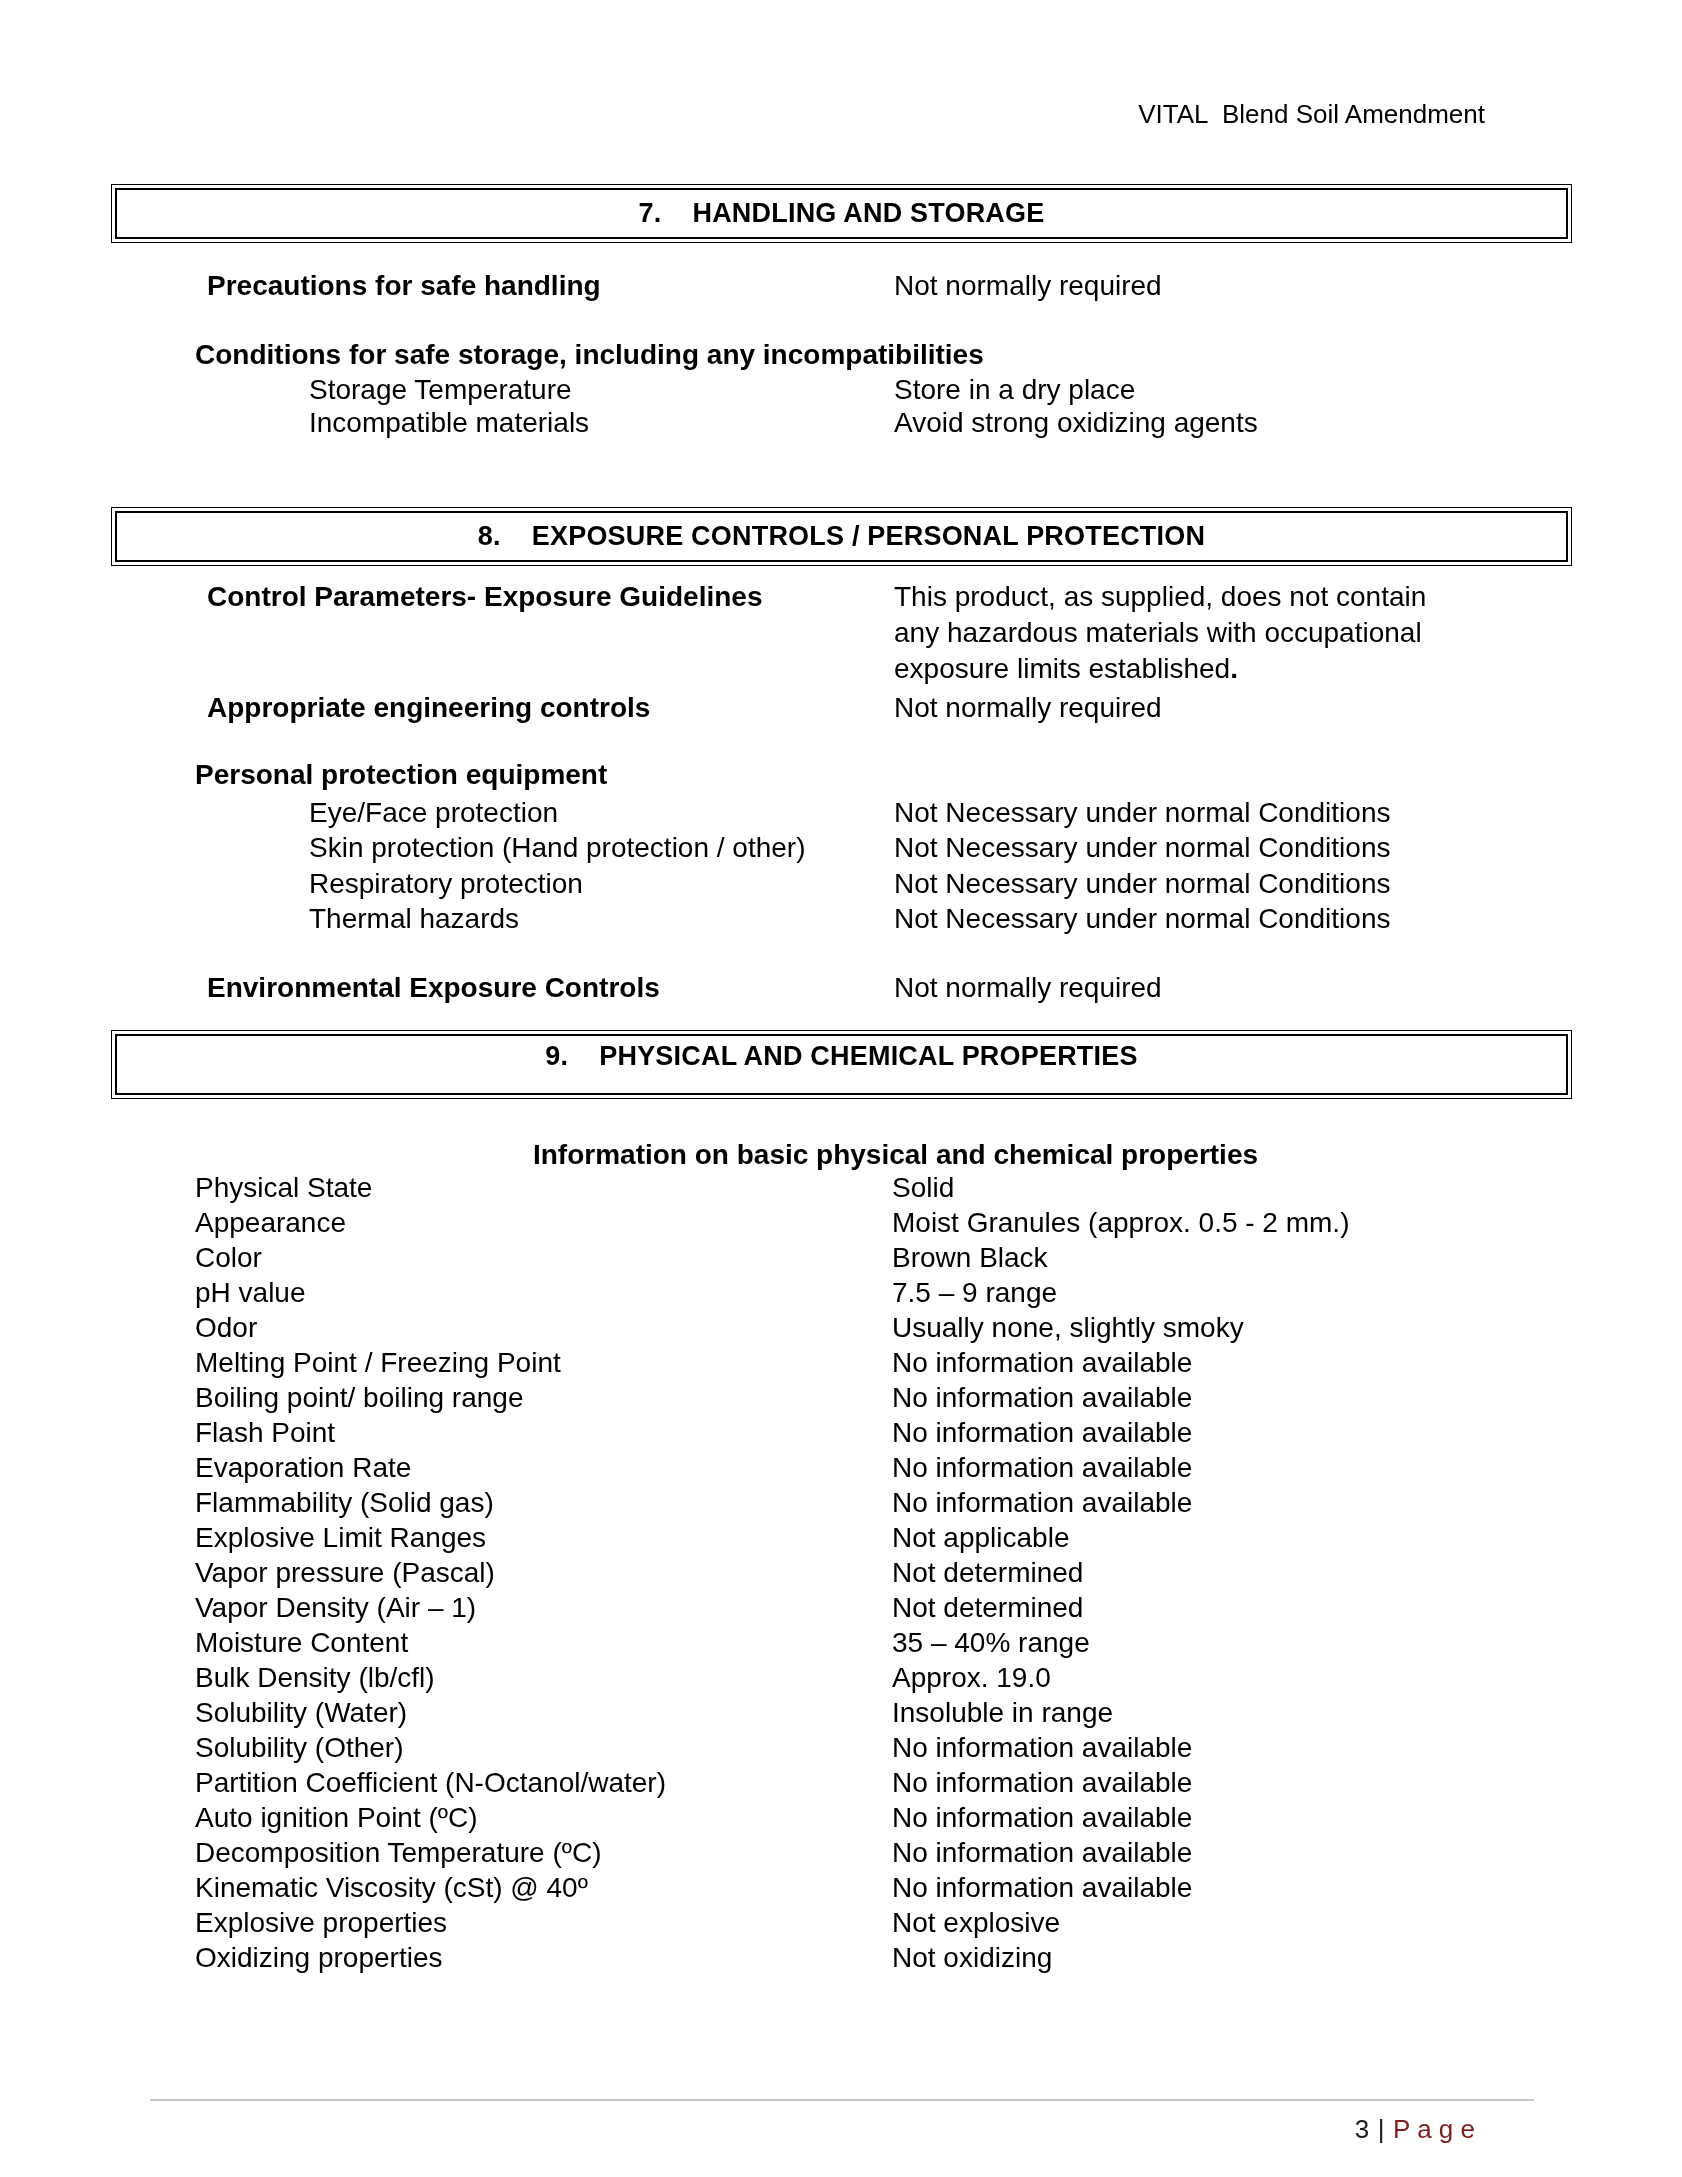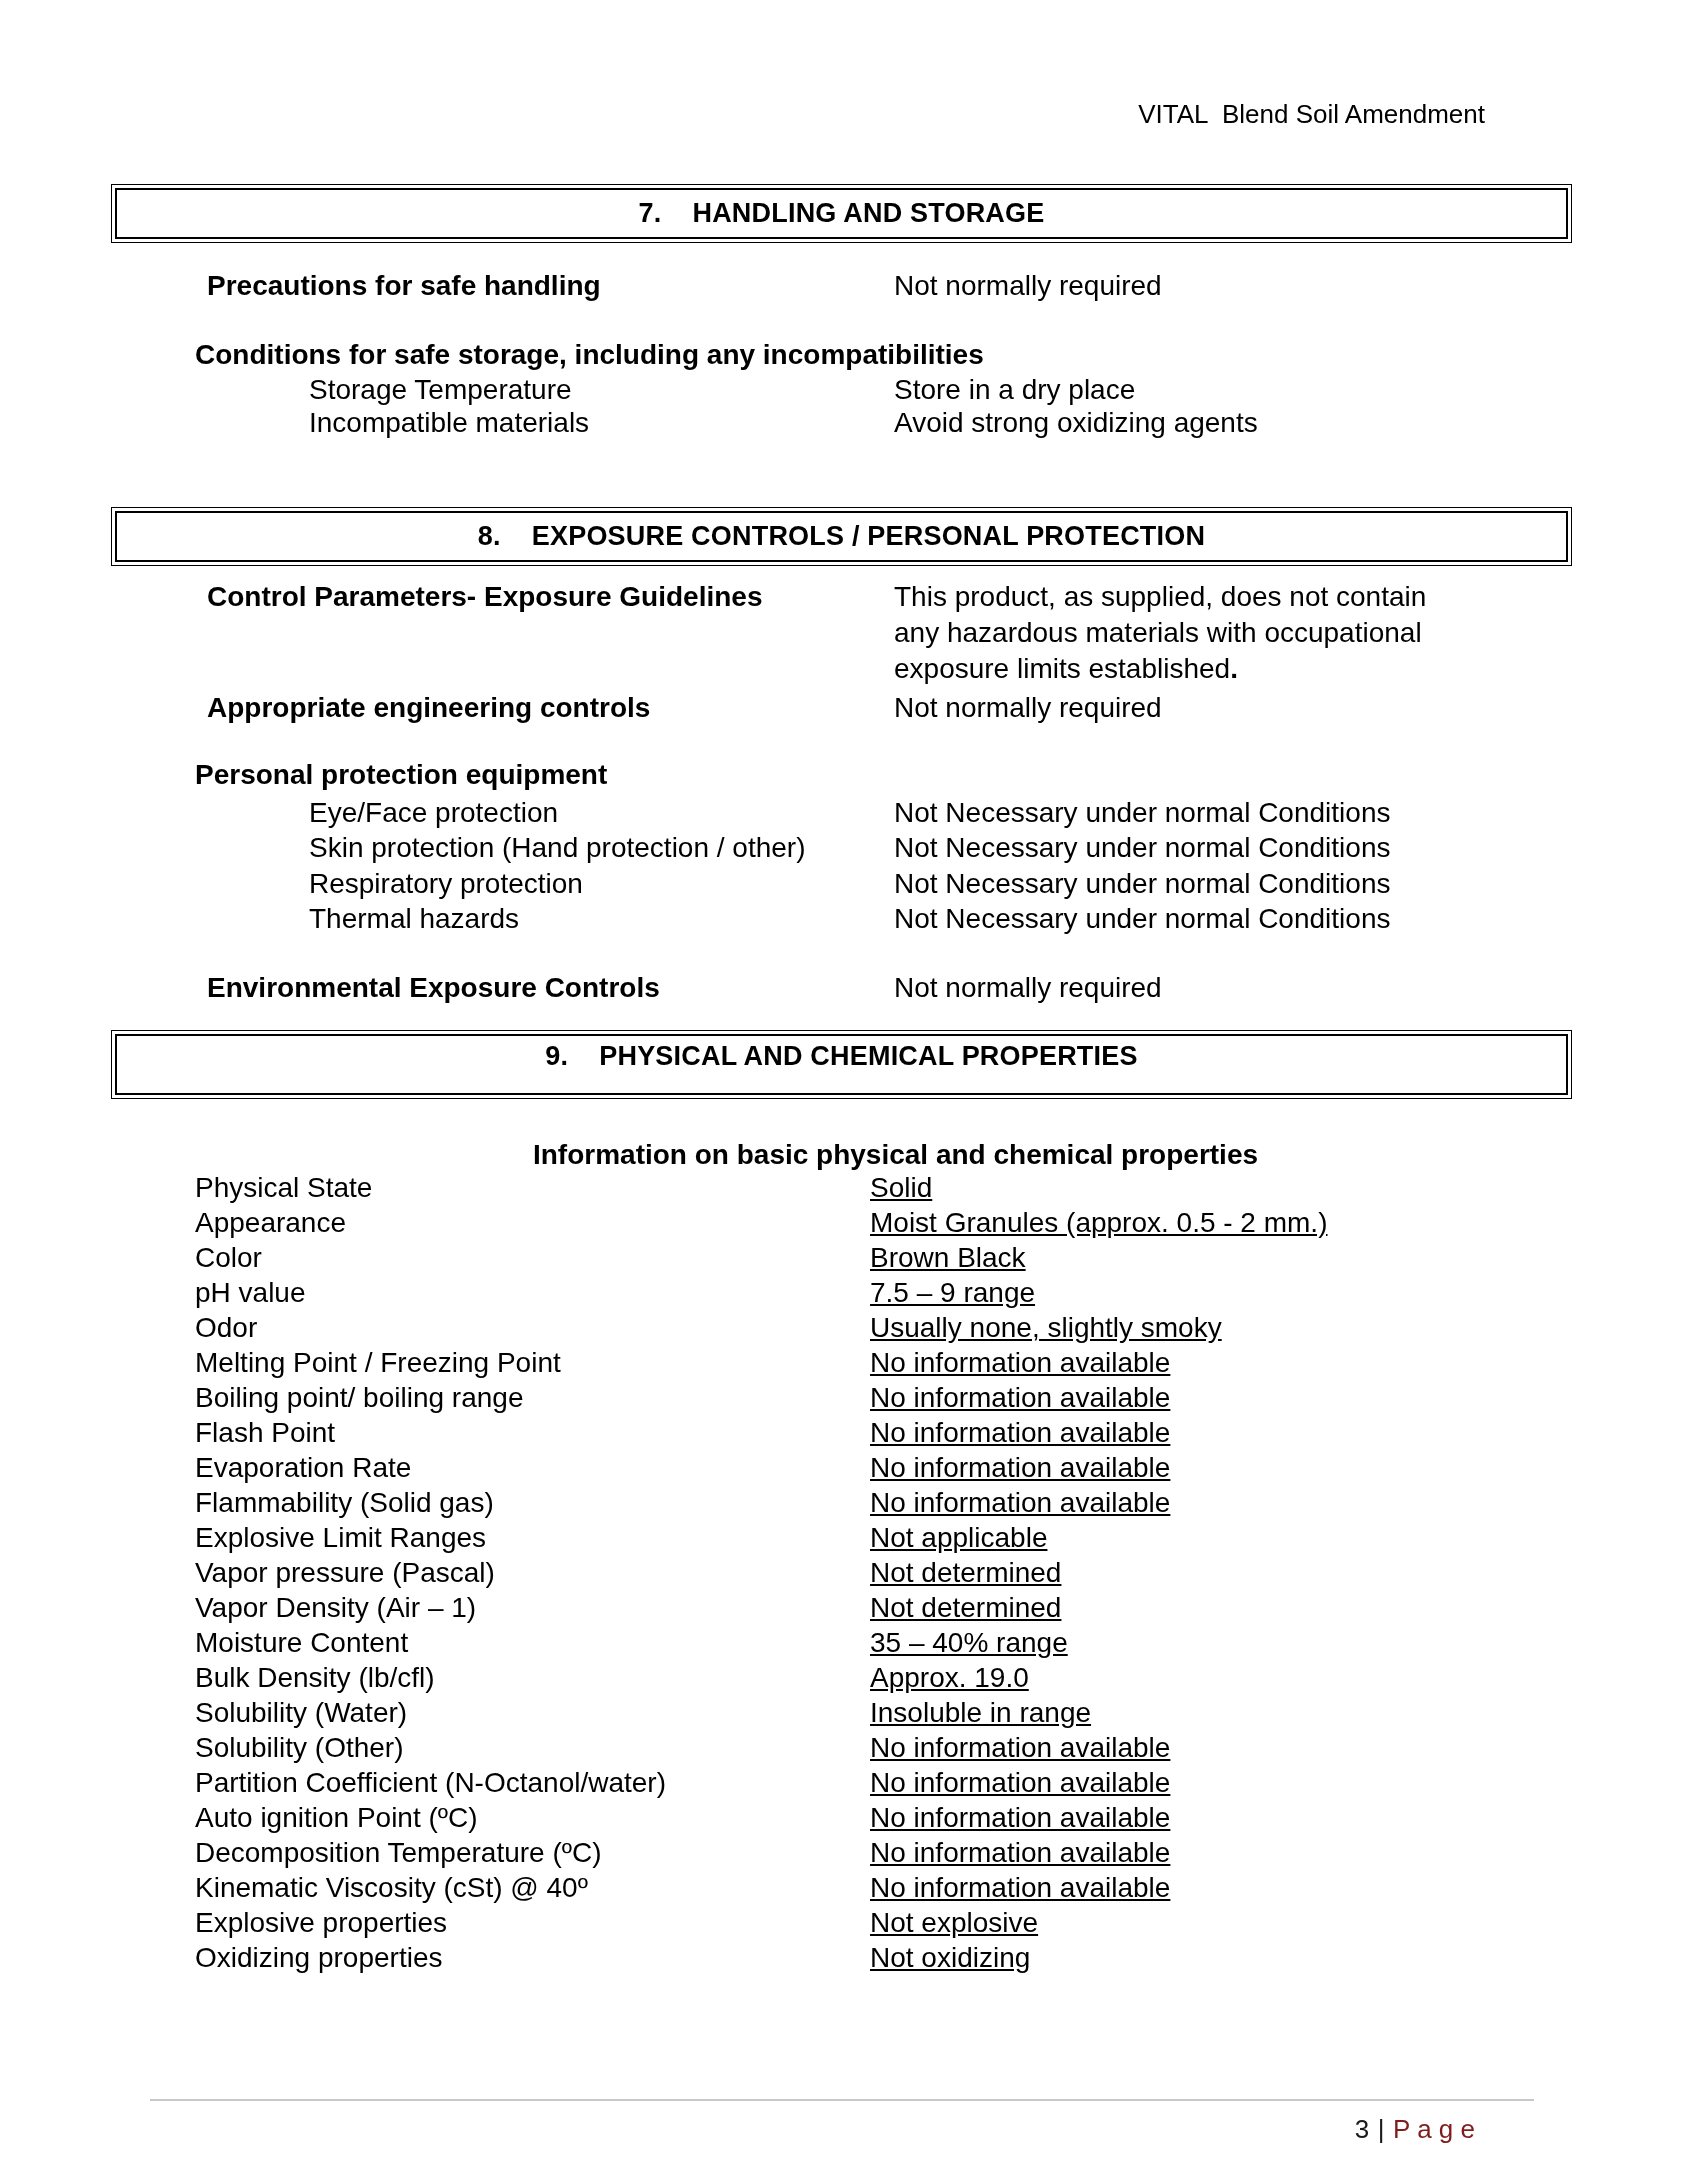--- a/index.html
+++ b/index.html
@@ -38,21 +38,21 @@
   .pair.indent .lbl { padding-left:102px; display:inline-block; }
 
   .heading-line {
     position:absolute; left:195px; width:1401px; height:35px;
     line-height:35px; font-size:28px; font-weight:700;
   }
 
   
   #s9rows { position:absolute; left:195px; top:1170px; width:1401px; }
   .prow { position:relative; height:35px; line-height:35px; font-size:28px; }
-  .prow .val { position:absolute; left:675px; top:0;text-decoration:underline; }
+  .prow .val { position:absolute; left:697px; top:0; }
 
   
   .wrapblock .lbl { line-height:36px; }
   .wrapblock .val { line-height:36px; }
 
   
   .footer-rule {
     position:absolute; top:2099px; left:150px; width:1384px; height:1.7px;
     background:#c8c8c8;
   }

